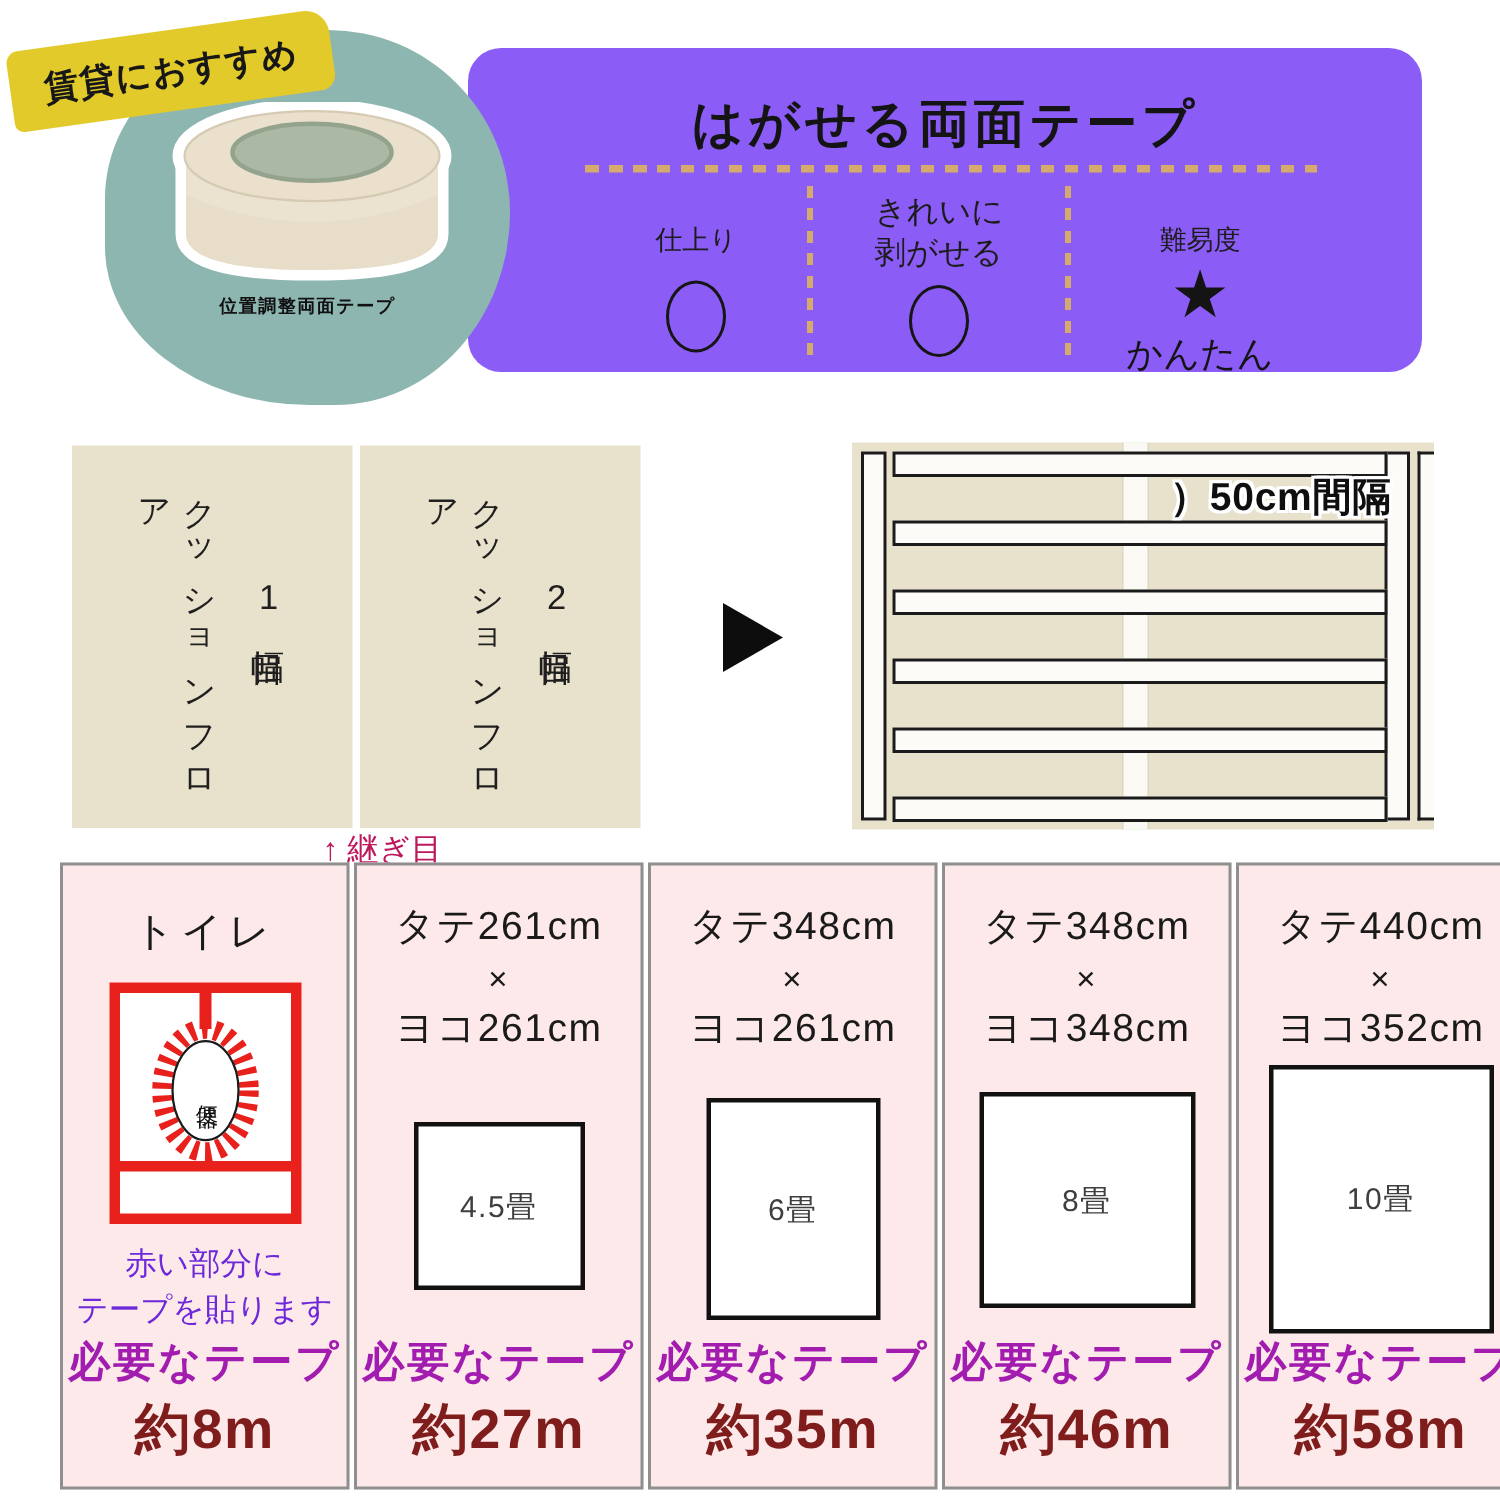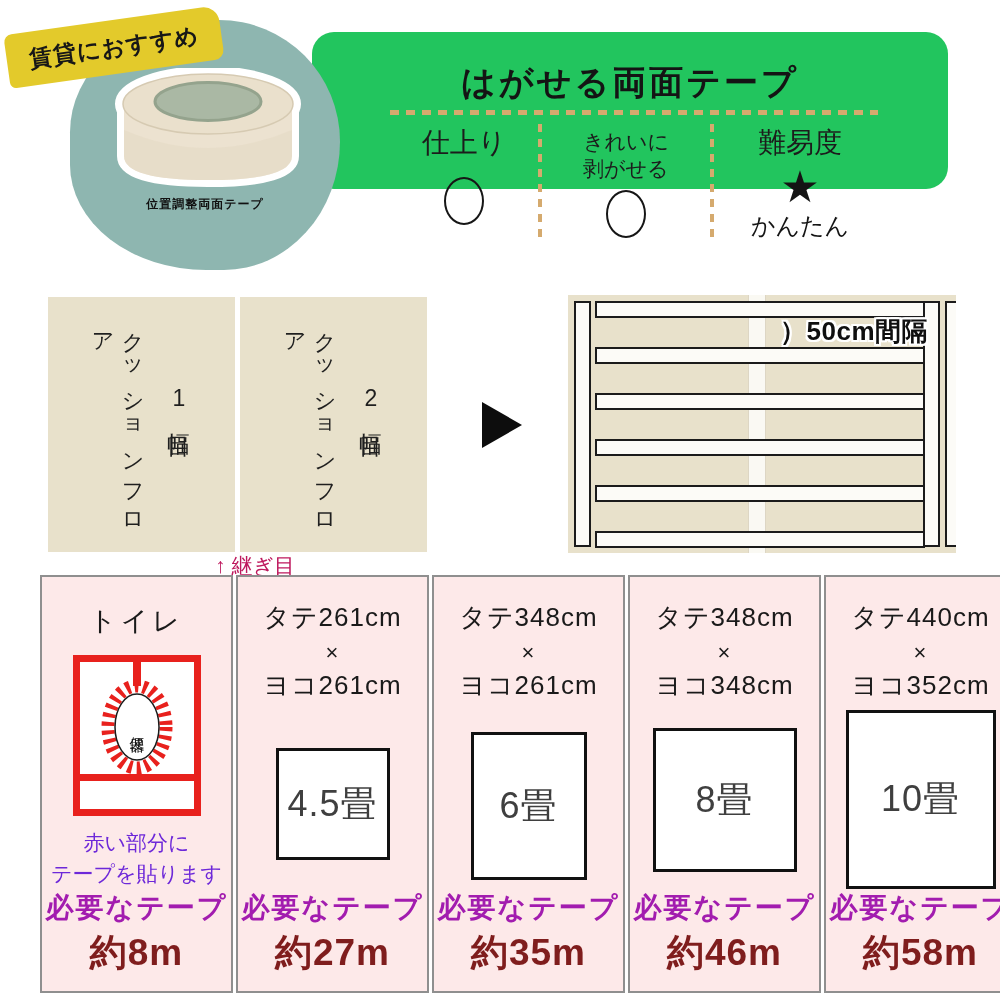--- a/index.html
+++ b/index.html
@@ -11,34 +11,34 @@
     background:#8eb6b0; border-radius:52% 48% 46% 54% / 48% 52% 55% 45%; z-index:2; }
   .badge { position:absolute; left:6px; top:20px; width:216px; height:54px; z-index:4;
     background:#e3ca2b; transform:rotate(-8deg); border-radius:8px 16px 10px 6px;
     display:flex; align-items:center; justify-content:center; }
   .badge span { font-size:23px; font-weight:bold; letter-spacing:1px; color:#171717; }
   .tape-roll { position:absolute; left:106px; top:68px; z-index:3; }
   .product-label { position:absolute; left:92px; top:196px; width:226px; z-index:3;
     text-align:center; font-size:12px; font-weight:bold; letter-spacing:1px; color:#111; }
 
   
-  .spec-panel { position:absolute; left:312px; top:32px; width:636px; height:157px;
-    background:#22c55e; border-radius:22px; z-index:1; }
+  .spec-panel { position:absolute; left:312px; top:32px; width:636px; height:216px;
+    background:#8b5cf6; border-radius:22px; z-index:1; }
   .spec-title { position:absolute; left:0; right:0; top:28px; text-align:center;
     font-size:34px; font-weight:bold; letter-spacing:3px; color:#141414; }
   .h-dashes { position:absolute; left:78px; top:78px; width:488px; height:5px;
     background:repeating-linear-gradient(90deg,#d5aa6e 0 9px,transparent 9px 16px); }
   .v-dashes { position:absolute; top:92px; width:4px; height:118px;
     background:repeating-linear-gradient(180deg,#d5aa6e 0 8px,transparent 8px 15px); }
   .v-dashes.sep1 { left:226px; } .v-dashes.sep2 { left:398px; }
   .feat { position:absolute; top:92px; display:flex; flex-direction:column; align-items:center; }
   .feat.f1 { left:78px;  width:148px; }
   .feat.f2 { left:230px; width:168px; }
   .feat.f3 { left:402px; width:172px; }
-  .feat-label { font-size:28px; color:#1c1c1c; margin-top:0; }
+  .feat-label { font-size:18px; color:#1c1c1c; margin-top:24px; }
   .feat-label.two-line { margin-top:4px; font-size:21px; line-height:1.3; text-align:left; }
   .rating-circle { width:40px; height:48px; border:2.5px solid #161616; border-radius:50%;
     background:transparent; margin-top:15px; }
   .rating-circle.mt-small { margin-top:7px; }
   .star { font-size:44px; line-height:1.05; color:#141414; margin-top:2px; }
   .star-caption { font-size:24px; color:#141414; margin-top:0; }
 
   
   .strip-panel { position:absolute; top:297px; width:187px; height:255px; background:#e8e1cb;
     display:flex; flex-direction:row; justify-content:center; gap:16px; }
@@ -68,21 +68,21 @@
   .req-row { position:absolute; left:12px; top:575px; width:977px; height:418px;
     display:flex; gap:3px;margin-left:28px; }
   .req-col { flex:1 1 0; background:#fde9e9; border:2px solid #8f8f8f;
     display:flex; flex-direction:column; align-items:center; }
   .toilet-title { margin-top:26px; font-size:27px; letter-spacing:4px; color:#1a1a1a; }
   .size-title { margin-top:24px; text-align:center; font-size:26px; line-height:1.3;
     letter-spacing:1px; color:#1a1a1a; }
   .size-x { font-size:22px; line-height:1.2; }
   .room-box { border:3px solid #111; background:#fff; display:flex; align-items:center;
     justify-content:center; }
-  .room-size { font-size:36px; color:#3f3f3f; letter-spacing:1px; }
+  .room-size { font-size:20px; color:#3f3f3f; letter-spacing:1px; }
   .box-c2 { width:114px; height:112px; margin-top:46px; }
   .box-c3 { width:116px; height:148px; margin-top:30px; }
   .box-c4 { width:144px; height:144px; margin-top:26px; }
   .box-c5 { width:150px; height:192px; margin-top:8px; }
   .tape-label { margin-top:auto; font-size:28px; font-weight:bold; color:#a21caf; letter-spacing:2px; }
   .tape-amount { font-size:37px; font-weight:bold; color:#7f1d1d; margin:1px 0 13px; letter-spacing:1px; }
 
   
   .toilet-diagram { position:relative; margin-top:16px; width:128px; height:168px;
     border:7px solid #e8211d; background:#fff; }

